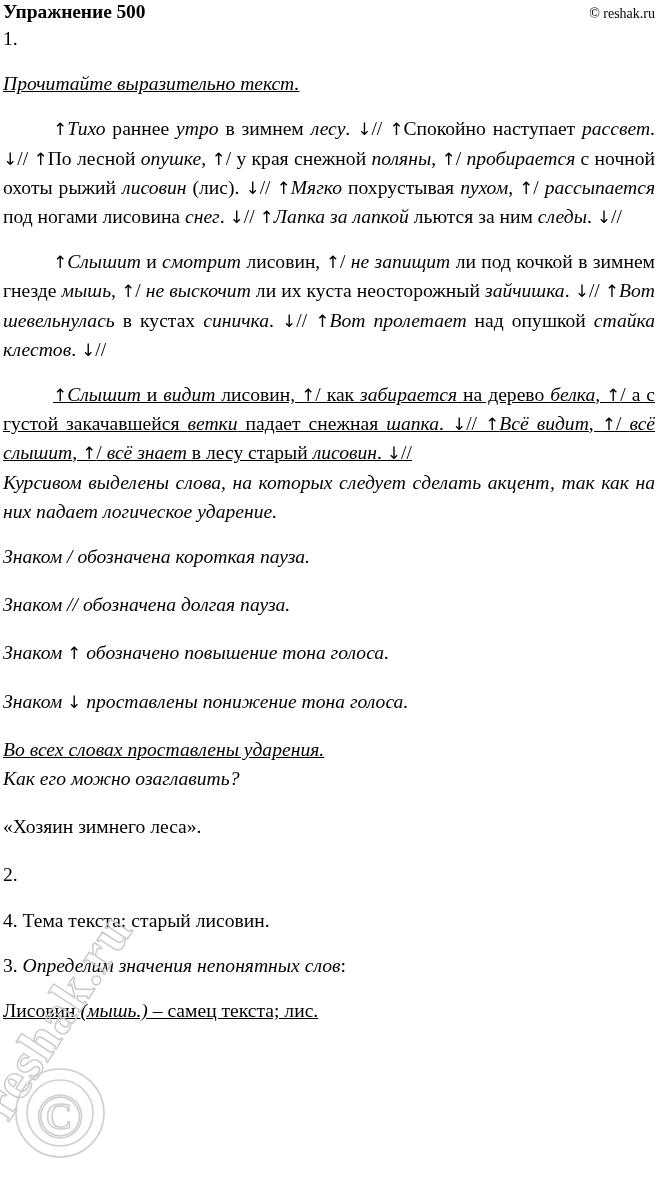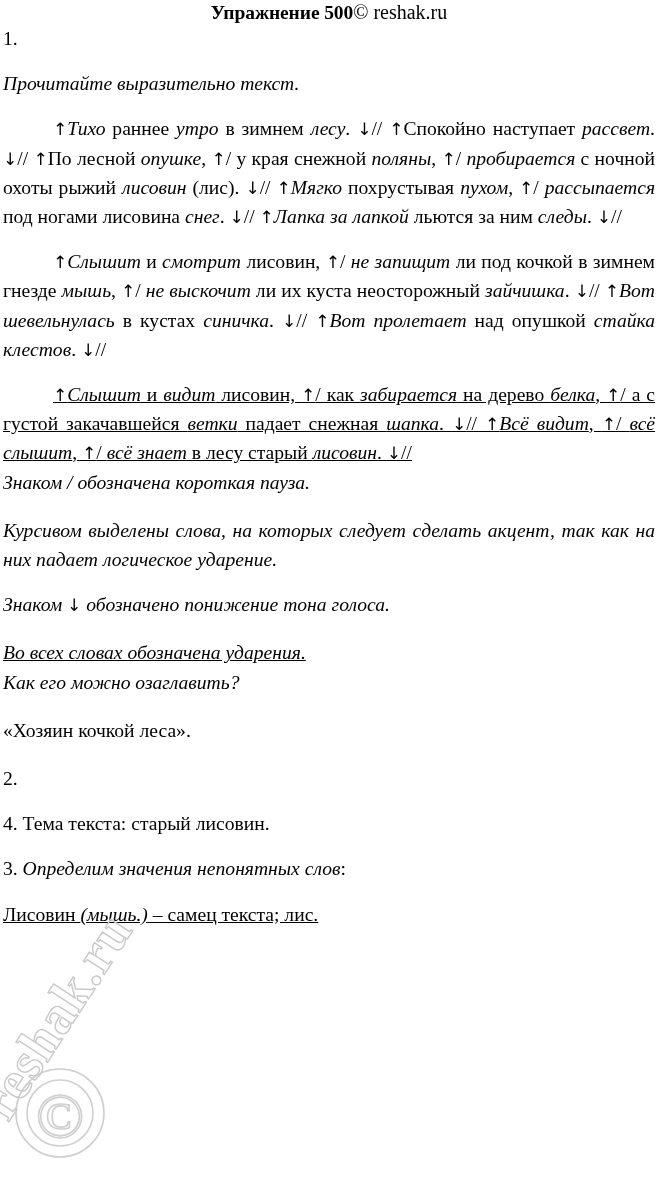--- a/index.html
+++ b/index.html
@@ -26,31 +26,31 @@
   }
 
   
   .header {
     position: relative;
     height: 24px;
     padding: 1px 5px 0 3px;
     box-sizing: border-box;
     display: flex;
     align-items: baseline;
-    justify-content: center;
+    justify-content: space-between;
   }
   .header-title {
     font-weight: bold;
     font-size: 19.5px;
     line-height: 22px;
     letter-spacing: -0.1px;
     white-space: nowrap;
   }
   .header-copyright {
-    font-size: 20px;
+    font-size: 14px;
     line-height: 22px;
     white-space: nowrap;
   }
 
   
   .content {
     padding: 0 5px 0 3px;
     box-sizing: border-box;
   }
 
@@ -61,21 +61,21 @@
     text-align: justify;
     text-justify: inter-word;
     hyphens: none;
   }
   .blk:last-child { margin-bottom: 0; text-decoration: underline; }
 
   .blk.indent { text-indent: 50px; }
   .blk.left   { text-align: left; }
 
   .gap-sm { margin-bottom: 13px; }
-  .gap-md { margin-bottom: 16px; }
+  .gap-md { margin-bottom: 16px; text-decoration: underline; }
   .gap-lg { margin-bottom: 19px; }
 
   .num-line {
     font-size: 19.6px;
     line-height: 29.2px;
     margin: 0 0 16px 0;
     text-align: left;
   }
 
   i, .it { font-style: italic; }
@@ -149,28 +149,30 @@
 
     <div class="blk left gap-md"><i>Прочитайте выразительно текст.</i></div>
 
     <div>
       <div class="blk indent"><span class="arrow">↑</span><span class="it">Тихо</span><span class="rg"> раннее </span><span class="it">утро</span><span class="rg"> в зимнем </span><span class="it">лесу</span><span class="rg">. </span><span class="arrow">↓</span><span class="rg">// </span><span class="arrow">↑</span><span class="rg">Спокойно наступает </span><span class="it">рассвет</span><span class="rg">. </span><span class="arrow">↓</span><span class="rg">// </span><span class="arrow">↑</span><span class="rg">По лесной </span><span class="it">опушке</span><span class="rg">, </span><span class="arrow">↑</span><span class="rg">/ у края снежной </span><span class="it">поляны</span><span class="rg">, </span><span class="arrow">↑</span><span class="rg">/ </span><span class="it">пробирается</span><span class="rg"> с ночной охоты рыжий </span><span class="it">лисовин</span><span class="rg"> (лис). </span><span class="arrow">↓</span><span class="rg">// </span><span class="arrow">↑</span><span class="it">Мягко</span><span class="rg"> похрустывая </span><span class="it">пухом</span><span class="rg">, </span><span class="arrow">↑</span><span class="rg">/ </span><span class="it">рассыпается</span><span class="rg"> под ногами лисовина </span><span class="it">снег</span><span class="rg">. </span><span class="arrow">↓</span><span class="rg">// </span><span class="arrow">↑</span><span class="it">Лапка за лапкой</span><span class="rg"> льются за ним </span><span class="it">следы</span><span class="rg">. </span><span class="arrow">↓</span><span class="rg">//</span></div>
       <div class="blk indent"><span class="arrow">↑</span><span class="it">Слышит</span><span class="rg"> и </span><span class="it">смотрит</span><span class="rg"> лисовин, </span><span class="arrow">↑</span><span class="rg">/ </span><span class="it">не запищит</span><span class="rg"> ли под кочкой в зимнем гнезде </span><span class="it">мышь</span><span class="rg">, </span><span class="arrow">↑</span><span class="rg">/ </span><span class="it">не выскочит</span><span class="rg"> ли их куста неосторожный </span><span class="it">зайчишка</span><span class="rg">. </span><span class="arrow">↓</span><span class="rg">// </span><span class="arrow">↑</span><span class="it">Вот шевельнулась</span><span class="rg"> в кустах </span><span class="it">синичка</span><span class="rg">. </span><span class="arrow">↓</span><span class="rg">// </span><span class="arrow">↑</span><span class="it">Вот пролетает</span><span class="rg"> над опушкой </span><span class="it">стайка клестов</span><span class="rg">. </span><span class="arrow">↓</span><span class="rg">//</span></div>
       <div class="blk indent"><span class="arrow">↑</span><span class="it">Слышит</span><span class="rg"> и </span><span class="it">видит</span><span class="rg"> лисовин, </span><span class="arrow">↑</span><span class="rg">/ как </span><span class="it">забирается</span><span class="rg"> на дерево </span><span class="it">белка</span><span class="rg">, </span><span class="arrow">↑</span><span class="rg">/ а с густой закачавшейся </span><span class="it">ветки</span><span class="rg"> падает снежная </span><span class="it">шапка</span><span class="rg">. </span><span class="arrow">↓</span><span class="rg">// </span><span class="arrow">↑</span><span class="it">Всё видит</span><span class="rg">, </span><span class="arrow">↑</span><span class="rg">/ </span><span class="it">всё слышит</span><span class="rg">, </span><span class="arrow">↑</span><span class="rg">/ </span><span class="it">всё знает</span><span class="rg"> в лесу старый </span><span class="it">лисовин</span><span class="rg">. </span><span class="arrow">↓</span><span class="rg">//</span></div>
     </div>
 
     <div>
+      <div class="blk"><span class="it">Курсивом выделены слова, на которых следует сделать акцент, так как на них падает логическое ударение.</span></div>
       <div class="blk left gap-lg"><span class="it">Знаком / обозначена короткая пауза.</span></div>
-      <div class="blk"><span class="it">Курсивом выделены слова, на которых следует сделать акцент, так как на них падает логическое ударение.</span></div>
-      <div class="blk left gap-lg"><span class="it">Знаком </span><span class="arrow">↓</span><span class="it"> обозначено понижение тона голоса.</span></div>
-      <div class="blk left gap-lg"><span class="it">Во всех словах обозначена ударения.</span></div>
+      <div class="blk left gap-lg"><span class="it">Знаком // обозначена долгая пауза.</span></div>
+      <div class="blk left gap-lg"><span class="it">Знаком </span><span class="arrow">↑</span><span class="it"> обозначено повышение тона голоса.</span></div>
+      <div class="blk left gap-lg"><span class="it">Знаком </span><span class="arrow">↓</span><span class="it"> проставлены понижение тона голоса.</span></div>
+      <div class="blk left gap-lg"><span class="it">Во всех словах проставлены ударения.</span></div>
     </div>
 
     <div class="blk left gap-lg"><span class="it">Как его можно озаглавить?</span></div>
-    <div class="blk left gap-lg"><span class="rg">«Хозяин кочкой леса».</span></div>
+    <div class="blk left gap-lg"><span class="rg">«Хозяин зимнего леса».</span></div>
 
     <div class="num-line gap-sm">2.</div>
 
     <div>
       <div class="blk left"><span class="rg">4. Тема текста: старый лисовин.</span></div>
       <div class="blk left"><span class="rg">3. </span><span class="it">Определим значения непонятных слов</span><span class="rg">:</span></div>
       <div class="blk left"><span class="rg">Лисовин </span><span class="it">(мышь.)</span><span class="rg"> – самец текста; лис.</span></div>
     </div>
 
   </div>

